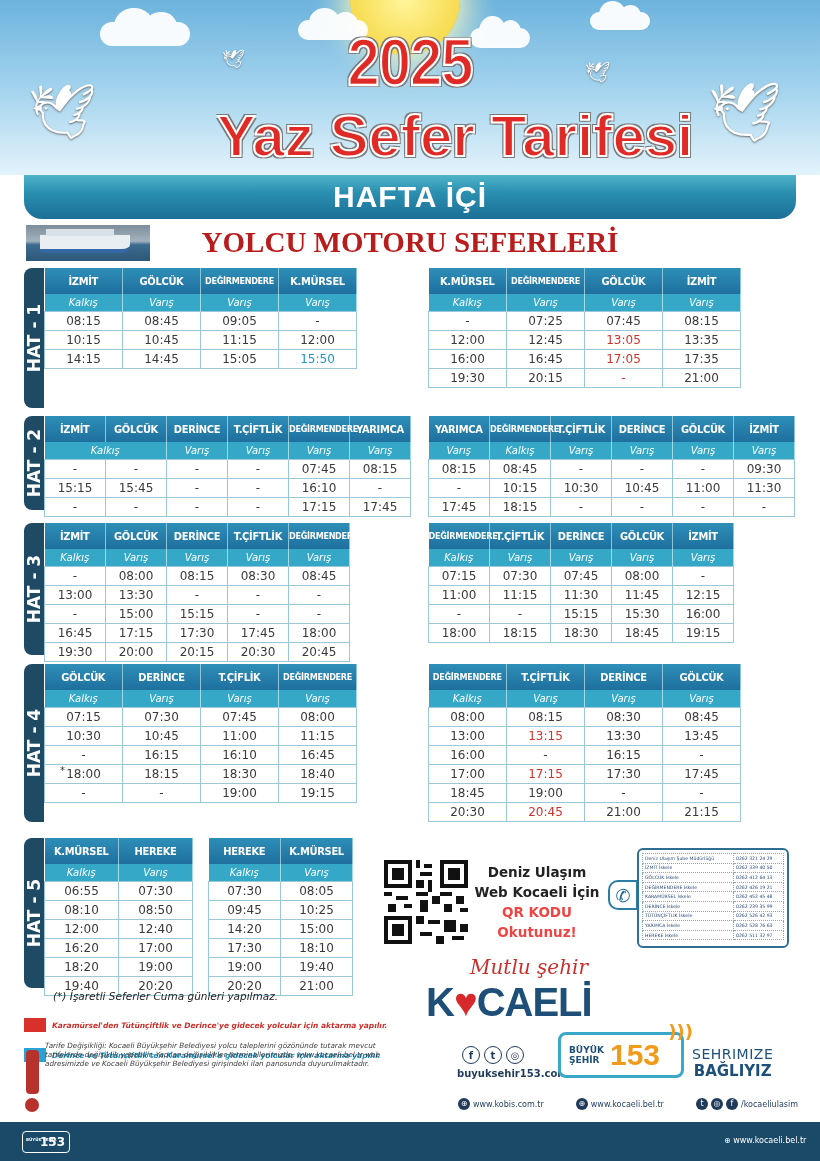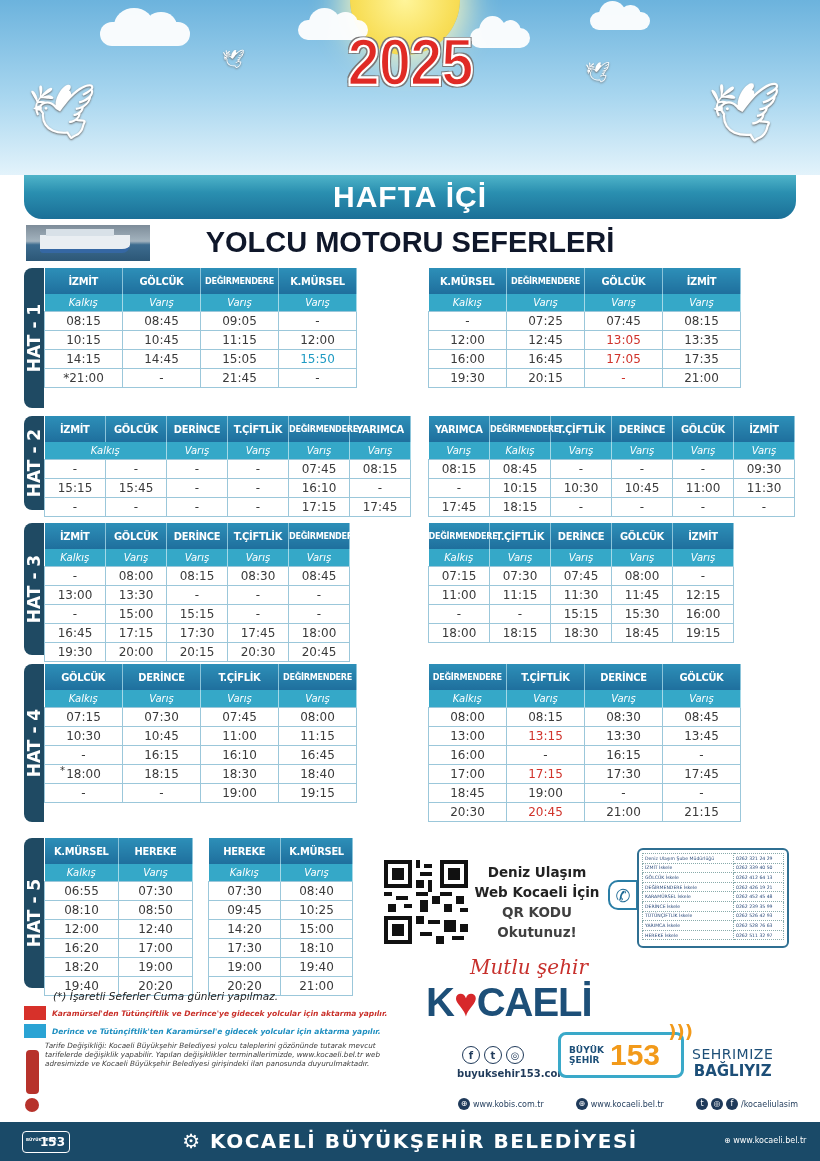--- a/index.html
+++ b/index.html
@@ -15,44 +15,44 @@
 .logo .inner{width:52px;height:52px;border-radius:50%;background:linear-gradient(180deg,#fff 0%,#fff 45%,#1f56a5 46%,#1f56a5 100%);display:flex;align-items:flex-start;justify-content:center;padding-top:6px;font-weight:bold;font-size:13px;color:#1f4a8a;font-family:"Liberation Sans",sans-serif}
 .logo .ring-top{position:absolute;top:2px;font-size:5px;color:#1f4a8a;font-weight:bold}
 .logo .ring-bot{position:absolute;bottom:3px;font-size:5px;color:#1f4a8a;font-weight:bold}
 .title-year{position:absolute;left:0;width:820px;top:28px;text-align:center;font-family:"Liberation Sans",sans-serif;font-weight:bold;font-size:58px;color:#e02a25;letter-spacing:-1px;-webkit-text-stroke:2px #fff;text-shadow:0 0 0 #555,2px 2px 0 #7a7a7a,-2px -2px 0 #7a7a7a,2px -2px 0 #7a7a7a,-2px 2px 0 #7a7a7a;transform:scaleY(1.15)}
 .title-main{position:absolute;left:0;width:820px;top:102px;text-align:center;font-family:"Liberation Sans",sans-serif;font-weight:bold;font-size:58px;color:#e02a25;-webkit-text-stroke:2px #fff;text-shadow:2px 2px 0 #7a7a7a,-2px -2px 0 #7a7a7a,2px -2px 0 #7a7a7a,-2px 2px 0 #7a7a7a;padding-left:90px}
 .band{position:absolute;left:24px;top:175px;width:772px;height:44px;border-radius:0 0 18px 18px;background:linear-gradient(180deg,#4fb4c9 0%,#2a8fb0 40%,#1b6f97 100%);display:flex;align-items:center;justify-content:center}
 .band span{color:#fff;font-weight:bold;font-size:30px;font-family:"Liberation Sans",sans-serif;letter-spacing:1px}
 .ferry-photo{position:absolute;left:26px;top:225px;width:124px;height:36px;background:linear-gradient(180deg,#7d8c99 0%,#a3b3be 45%,#3d6c8f 55%,#2c5777 100%);overflow:hidden}
 .ferry-photo .boat{position:absolute;left:14px;top:10px;width:90px;height:18px;background:#e9eef2;border-bottom:4px solid #3567a3;border-radius:0 0 8px 3px}
 .ferry-photo .boat:before{content:"";position:absolute;left:6px;top:-6px;width:68px;height:7px;background:#d8e1e8}
-.section-title{position:absolute;left:170px;width:480px;top:226px;text-align:center;font-family:Liberation Sans, sans-serif;font-weight:bold;font-size:29px;color:#0f172a}
+.section-title{position:absolute;left:170px;width:480px;top:226px;text-align:center;font-family:Liberation Serif, serif;font-weight:bold;font-size:29px;color:#b91c1c}
 .hat-tab{position:absolute;left:0;top:0;width:20px;background:#1f4a63;border-radius:8px 0 0 8px;display:flex;align-items:center;justify-content:center}
 .hat-tab span{transform:rotate(-90deg);white-space:nowrap;color:#fff;font-weight:bold;font-size:17px;font-family:"DejaVu Sans",sans-serif}
 table.tt{border-collapse:collapse;position:absolute;table-layout:fixed}
 table.tt th.st{background:linear-gradient(180deg,#2d8fb8 0%,#1f6f9d 100%);color:#fff;font-family:"DejaVu Sans Condensed","DejaVu Sans",sans-serif;font-weight:bold;font-size:11px;height:26px;border-right:1px solid #8cc4da;text-align:center;white-space:nowrap;letter-spacing:-.3px}
 table.tt th.kv{background:#35a8c8;color:#fff;font-style:italic;font-weight:normal;font-size:10px;height:17px;border-right:1px solid #a5d9e8;text-align:center;font-family:"DejaVu Sans",sans-serif}
 table.tt td{border:1px solid #9bc7da;text-align:center;font-family:"DejaVu Sans",sans-serif;font-size:12px;color:#3a3a3a;height:19px;background:#fff}
 td.red{color:#d0332b !important}
 td.blue{color:#1e9ac3 !important}
 .star-mark{position:absolute;font-size:10px;color:#333}
 .notes{position:absolute;left:50px;top:990px;width:370px}
 .note-friday{font-style:italic;font-size:10.5px;color:#222;margin-left:3px}
-.legend-row{display:flex;align-items:center;margin-top:4px;margin-left:-26px}
+.legend-row{display:flex;align-items:center;margin-top:16px;margin-left:-26px}
 .legend-sw{width:22px;height:14px;margin-right:6px}
 .legend-txt{font-style:italic;font-weight:bold;font-size:7.5px}
 .warn{position:absolute;left:22px;top:1050px;width:20px;height:62px}
 .warn .bar{width:13px;height:44px;background:#b7322b;border-radius:4px;margin:0 auto}
 .warn .dot{width:14px;height:14px;background:#b7322b;border-radius:50%;margin:4px auto 0}
 .warn-text{position:absolute;left:45px;top:1041px;width:370px;font-style:italic;font-size:7.2px;color:#3a3a3a;line-height:1.25}
 .warn-text p{margin-bottom:4px}
 .qr{position:absolute;left:384px;top:860px;width:84px;height:84px;background:#fff}
 .qr-text{position:absolute;left:472px;top:862px;width:130px;text-align:center;font-family:"DejaVu Sans",sans-serif;font-weight:bold;font-size:13.5px;line-height:20px}
 .qr-text .dark{color:#222}
-.qr-text .red{color:#404040}
+.qr-text .red{color:#ef4444}
 .phone-ic{position:absolute;left:608px;top:880px;width:30px;height:30px;border:2px solid #2a7ea6;border-radius:10px 0 0 10px;display:flex;align-items:center;justify-content:center;color:#1e6a95;font-size:18px}
 .contacts{position:absolute;left:637px;top:848px;width:152px;height:100px;border:2px solid #2f6f92;border-radius:6px;padding:3px;background:#fff}
 .contacts table{border-collapse:collapse;width:100%}
 .contacts td{border:1px dotted #8aa;font-size:4.6px;color:#2a4a7a;height:9.6px;padding-left:2px;white-space:nowrap}
 .contacts td.num{width:50px}
 .mutlu{position:absolute;left:470px;top:955px;font-family:"DejaVu Serif",serif;font-style:italic;font-size:20px;color:#c7302c}
 .kocaeli{position:absolute;left:426px;top:980px;font-family:"Liberation Sans",sans-serif;font-weight:bold;font-size:40px;color:#1d4f78;letter-spacing:-1px}
 .kocaeli .heart{color:#d7282b}
 .social{position:absolute;left:462px;top:1046px;display:flex;gap:4px}
 .social span{width:18px;height:18px;border:1px solid #1f3a5a;border-radius:50%;display:flex;align-items:center;justify-content:center;font-size:10px;color:#1f3a5a;font-weight:bold}
@@ -79,20 +79,21 @@
   <div class="sun"></div>
   <div class="cloud" style="left:100px;top:22px;width:90px;height:24px"></div>
   <div class="cloud" style="left:298px;top:20px;width:70px;height:20px"></div>
   <div class="cloud" style="left:470px;top:28px;width:60px;height:20px"></div>
   <div class="cloud" style="left:590px;top:12px;width:60px;height:18px"></div>
   <div class="gull" style="left:28px;top:80px;font-size:54px">🕊</div>
   <div class="gull" style="left:222px;top:48px;font-size:18px">🕊</div>
   <div class="gull" style="left:585px;top:60px;font-size:20px">🕊</div>
   <div class="gull" style="left:708px;top:78px;font-size:58px">🕊</div>
   <div class="title-year">2025</div>
+  <div class="title-main">Yaz Sefer Tarifesi</div>
 </div>
 
 <div class="band">
     <span>HAFTA İÇİ</span>
   </div>
 
 <div class="ferry-photo">
     <div class="boat"></div>
   </div>
 <div class="section-title">YOLCU MOTORU SEFERLERİ</div>
@@ -133,26 +134,20 @@
           <td>10:15</td>
           <td>10:45</td>
           <td>11:15</td>
           <td>12:00</td>
         </tr>
         <tr>
           <td>14:15</td>
           <td>14:45</td>
           <td>15:05</td>
           <td class="blue">15:50</td>
-        </tr>
-        <tr>
-          <td>*21:00</td>
-          <td>-</td>
-          <td>21:45</td>
-          <td>-</td>
         </tr>
       </tbody>
     </table>
     <table class="tt" style="left: 428px; top: 268px; width: 312px;">
       <colgroup>
         <col style="width: 78px;">
         <col style="width: 78px;">
         <col style="width: 78px;">
         <col style="width: 78px;">
       </colgroup>
@@ -600,21 +595,21 @@
           <th class="st">K.MÜRSEL</th>
         </tr>
         <tr>
           <th class="kv">Kalkış</th>
           <th class="kv">Varış</th>
         </tr>
       </thead>
       <tbody>
         <tr>
           <td>07:30</td>
-          <td>08:40</td>
+          <td>08:05</td>
         </tr>
         <tr>
           <td>09:45</td>
           <td>10:25</td>
         </tr>
         <tr>
           <td>14:20</td>
           <td>15:00</td>
         </tr>
         <tr>
@@ -768,15 +763,14 @@
   <span><span class="g">⊕</span><span>www.kobis.com.tr</span></span>
   <span><span class="g">⊕</span><span>www.kocaeli.bel.tr</span></span>
   <span><span class="g">t</span><span class="g">◎</span><span class="g">f</span><span>/kocaeliulasim</span></span>
 </div>
 
 <div class="footer">
   <div class="f153">
       <small>BÜYÜK ŞEHİR</small>
       <span>153</span>
     </div>
-  <div class="fname">⚙ <span>KOCAELİ BÜYÜKŞEHİR BELEDİYESİ</span></div>
   <div class="fweb">⊕ <span>www.kocaeli.bel.tr</span></div>
 </div>
 
 </body></html>

